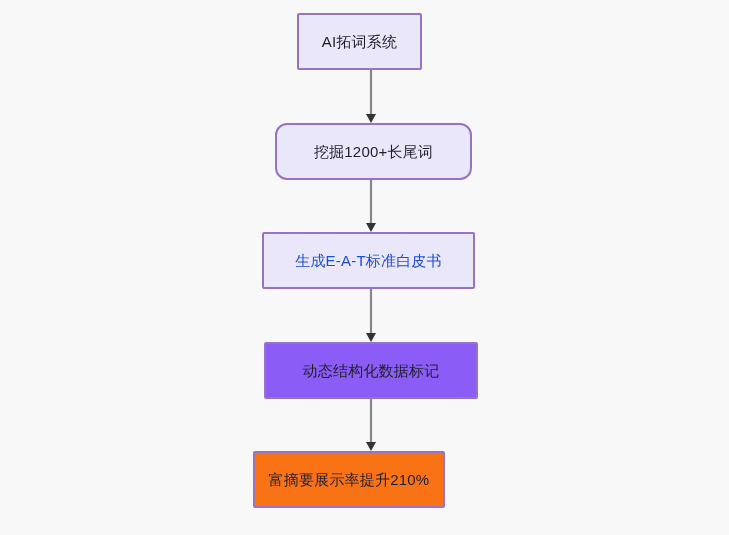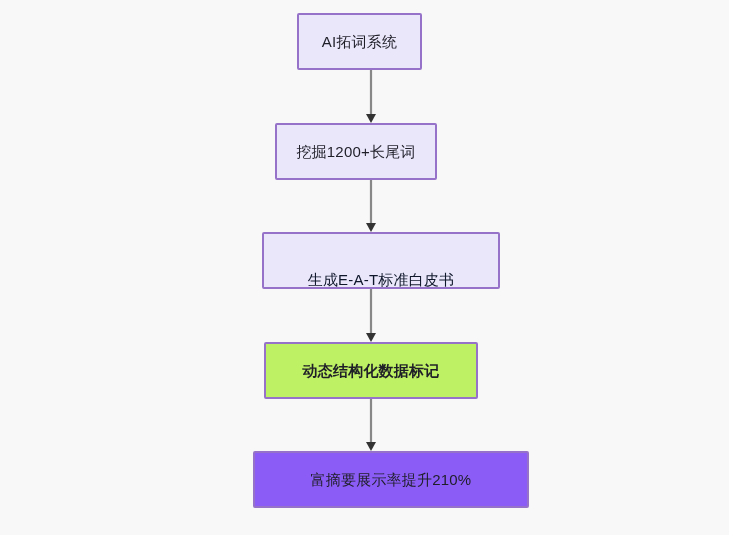--- a/index.html
+++ b/index.html
@@ -76,29 +76,29 @@
     <svg width="20" height="52" viewBox="0 0 20 52">
       <line x1="10" y1="0" x2="10" y2="44" stroke="#888888" stroke-width="2.2"></line>
       <polygon points="10,52 5,43 15,43" fill="#333333"></polygon>
     </svg>
   </div>
 
   <div class="node" id="node-0" style="left: 297px; top: 13px; width: 125px; background: rgb(234, 231, 251); border-color: rgb(150, 115, 200); color: rgb(31, 31, 40);">
     <span class="node-label">AI拓词系统</span>
   </div>
 
-  <div class="node" id="node-1" style="left: 275px; top: 123px; width: 162px; background: rgb(234, 231, 251); border-color: rgb(150, 115, 200); color: rgb(31, 31, 40);">
+  <div class="node" id="node-1" style="left: 275px; top: 123px; width: 197px; background: rgb(234, 231, 251); border-color: rgb(150, 115, 200); color: rgb(31, 31, 40); border-radius: 12px;">
     <span class="node-label">挖掘1200+长尾词</span>
   </div>
 
-  <div class="node" id="node-2" style="left: 262px; top: 232px; width: 238px; background: rgb(234, 231, 251); border-color: rgb(150, 115, 200); color: #0f172a; align-items: flex-end;">
+  <div class="node" id="node-2" style="left: 262px; top: 232px; width: 213px; background: rgb(234, 231, 251); border-color: rgb(150, 115, 200); color: #1d4ed8;">
     <span class="node-label">生成E-A-T标准白皮书</span>
   </div>
 
-  <div class="node" id="node-3" style="left: 264px; top: 342px; width: 214px; background: #bef264; border-color: rgb(150, 115, 200); color: rgb(31, 31, 40); font-weight: bold;">
+  <div class="node" id="node-3" style="left: 264px; top: 342px; width: 214px; background: #8b5cf6; border-color: rgb(150, 115, 200); color: rgb(31, 31, 40);">
     <span class="node-label">动态结构化数据标记</span>
   </div>
 
-  <div class="node" id="node-4" style="left: 253px; top: 451px; width: 276px; background: #8b5cf6; border-color: rgb(150, 115, 200); color: rgb(31, 31, 40);">
+  <div class="node" id="node-4" style="left: 253px; top: 451px; width: 192px; background: #f97316; border-color: rgb(150, 115, 200); color: rgb(31, 31, 40);">
     <span class="node-label">富摘要展示率提升210%</span>
   </div>
 
 </div>
 
 </body></html>

